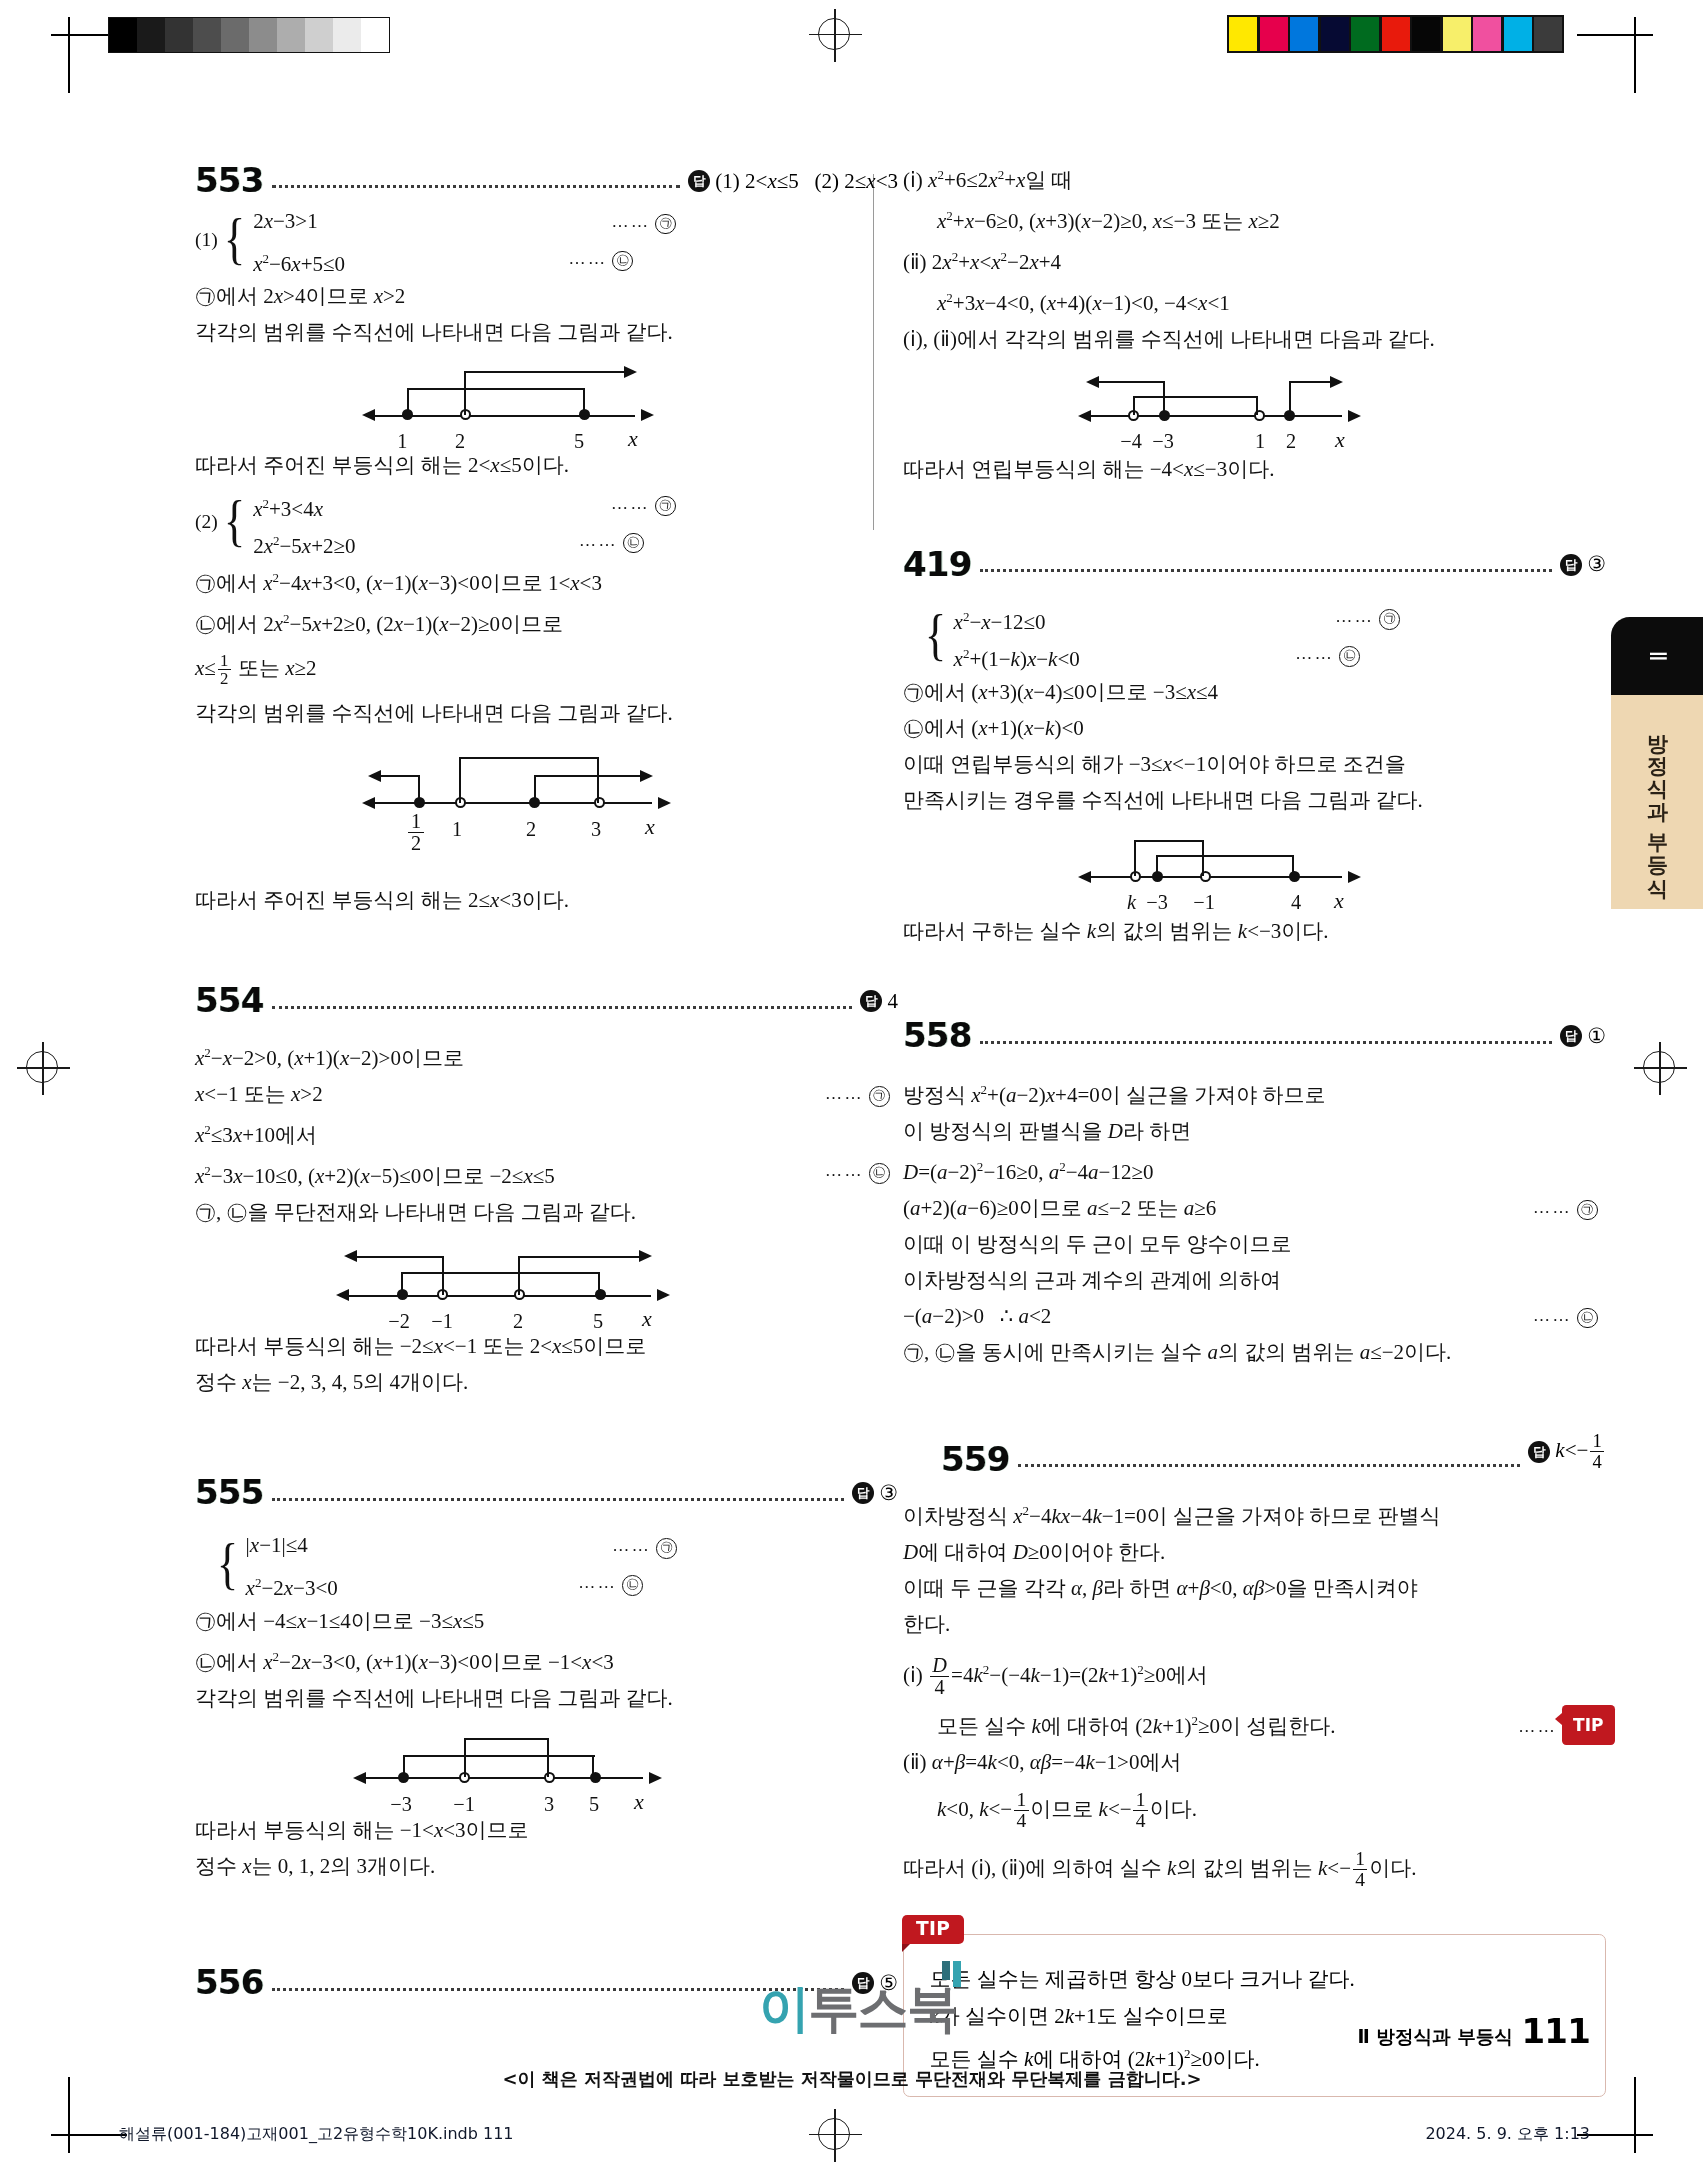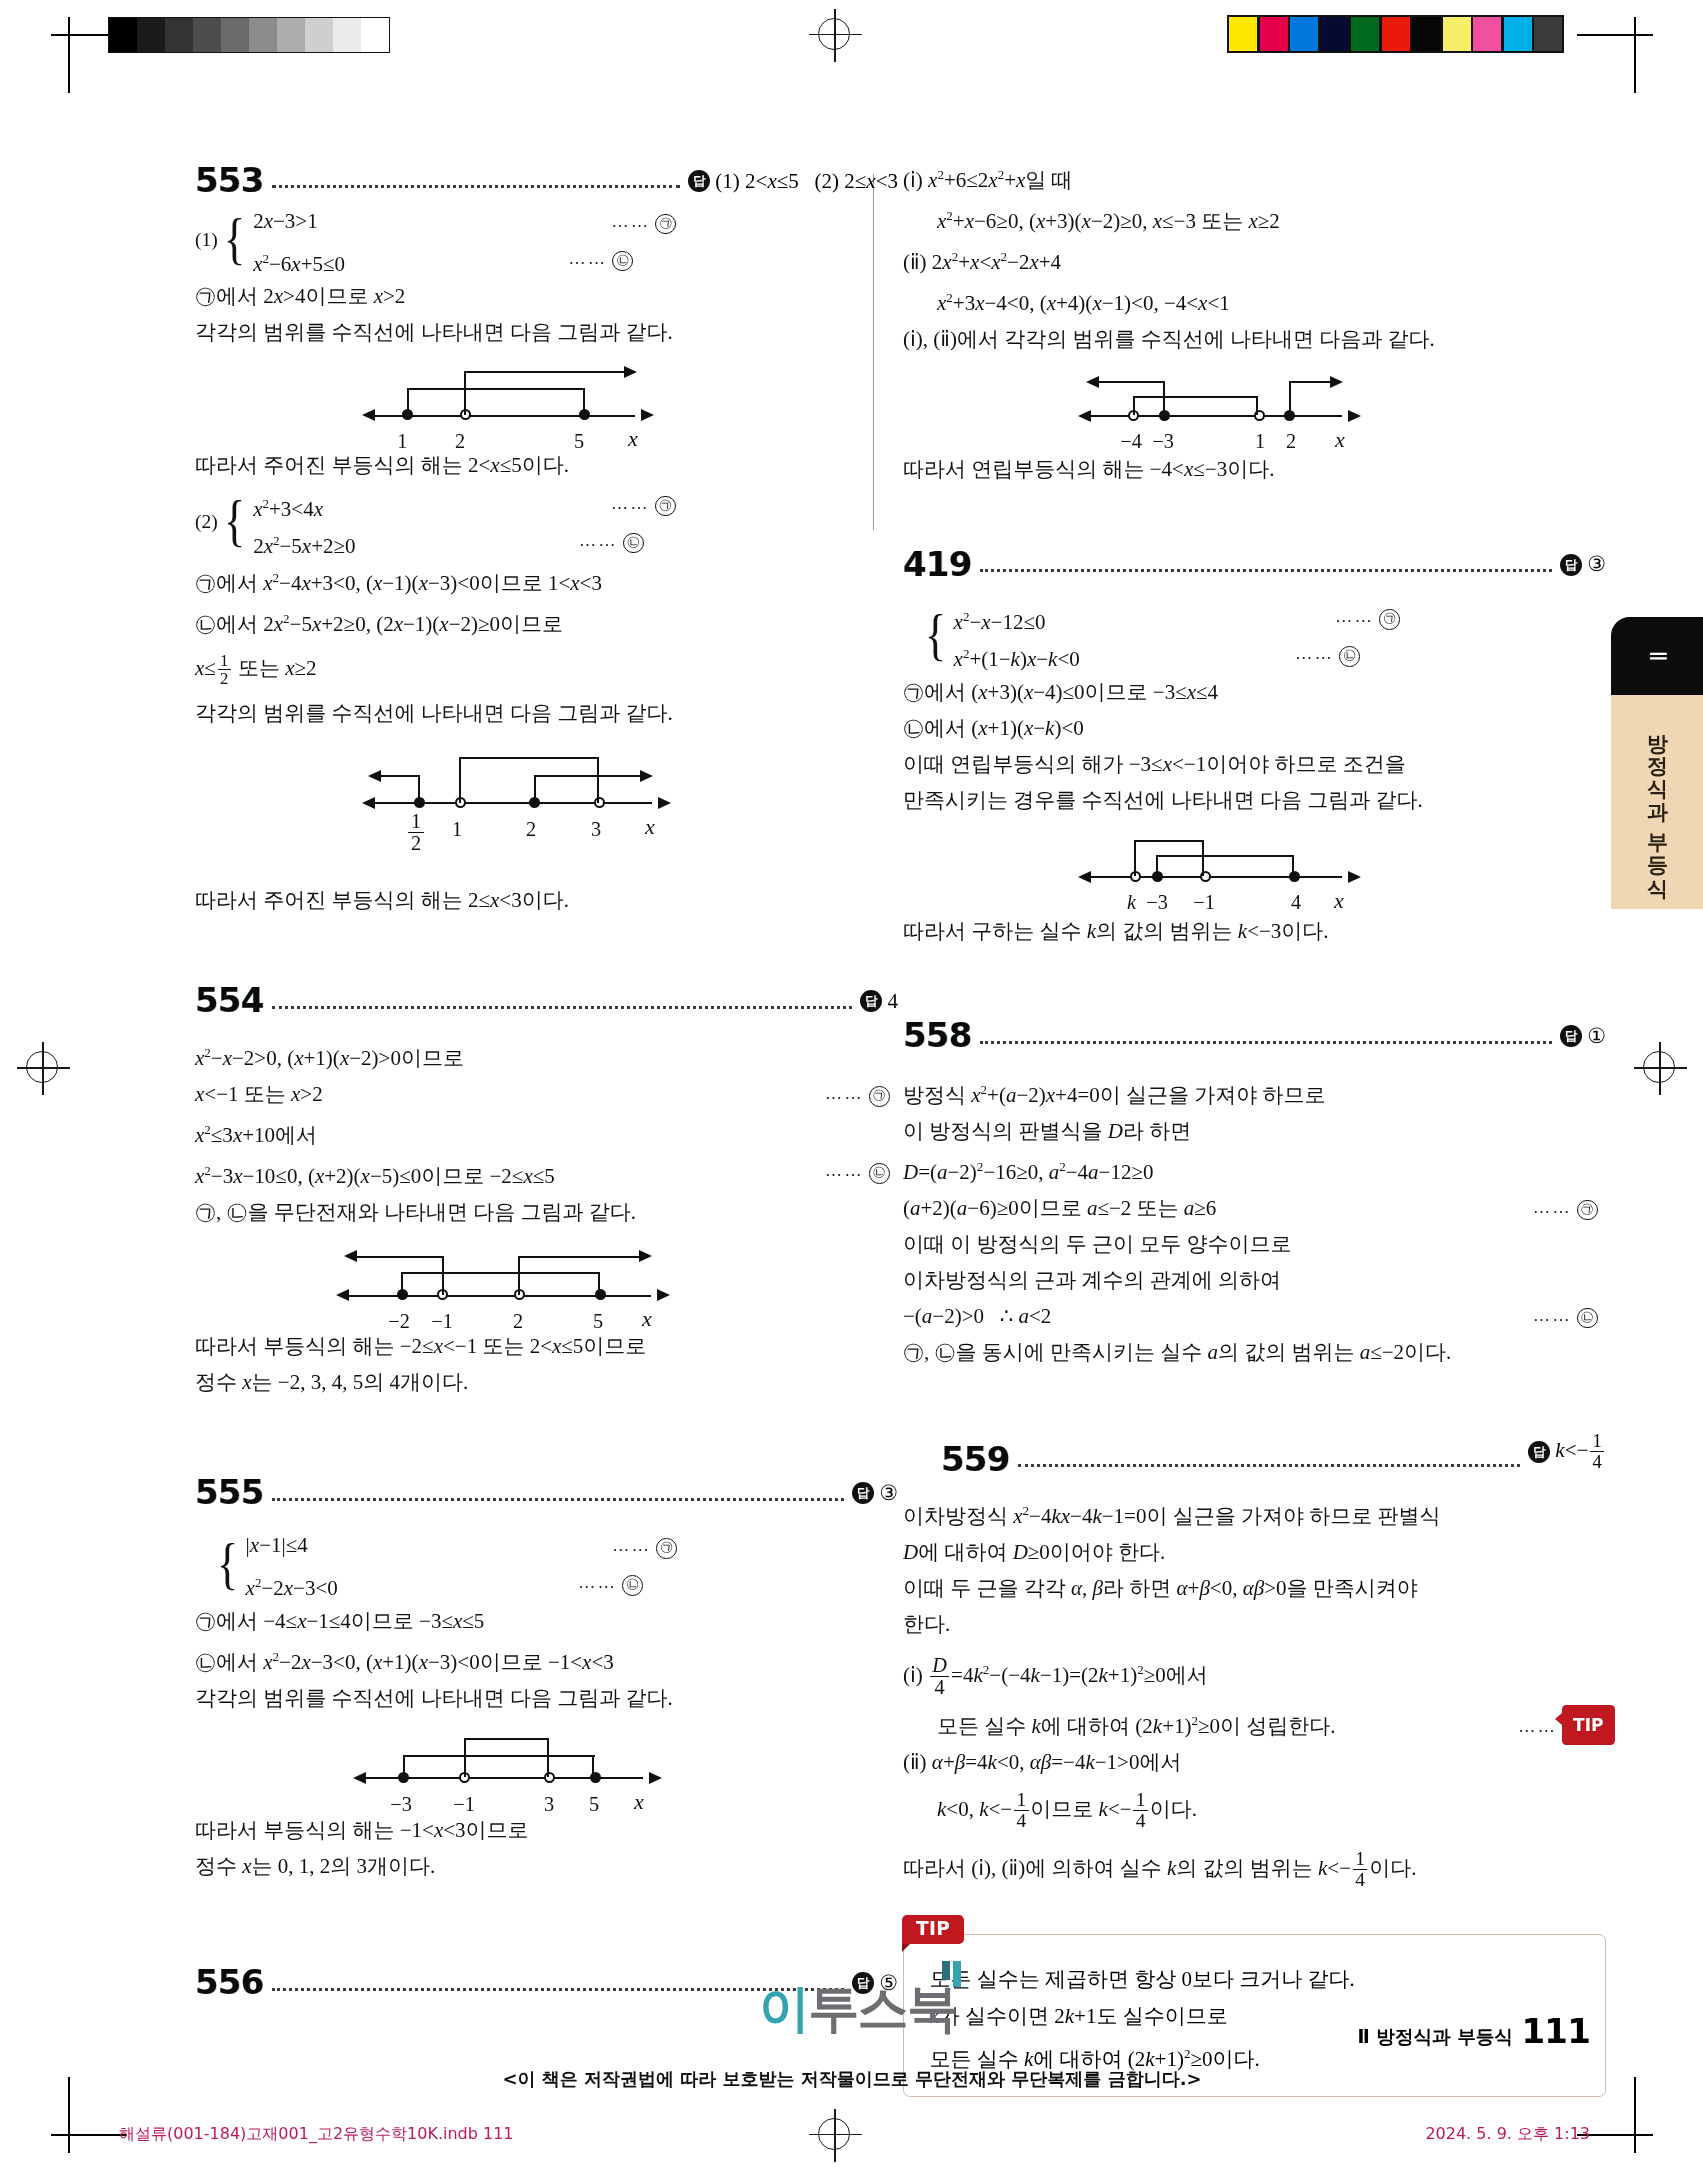--- a/index.html
+++ b/index.html
@@ -148,21 +148,21 @@
   .logo .flag b.d{background:#2d6f7a;height:18.6px;}
 
   .copy{position:absolute;left:0;right:0;top:92px;text-align:center;
         font-family:"DejaVu Sans","Liberation Sans",sans-serif;
         font-weight:700;font-size:18px;color:#111;}
   .pagenum{position:absolute;right:114px;top:36px;display:flex;align-items:baseline;gap:8.5px;}
   .pagenum .chap{font-family:"DejaVu Sans","Liberation Sans",sans-serif;font-weight:700;font-size:18.6px;}
   .pagenum .pg{font-family:"DejaVu Sans",sans-serif;font-weight:700;font-size:34px;letter-spacing:-0.8px;}
 
   .slug{position:absolute;top:2124px;font-family:"DejaVu Sans","Liberation Sans",sans-serif;
-        font-size:16px;color:#be185d;white-space:nowrap;}
+        font-size:16px;color:#0f172a;white-space:nowrap;}
   .slug.l{left:119px;}
   .slug.r{right:114px;}
 </style>
 </head>
 <body>
 
 <div class="page">
 
   <div class="crop" style="left:51px;top:17px;">
     <div class="v" style="left:17px;top:0;height:76px;"></div>

